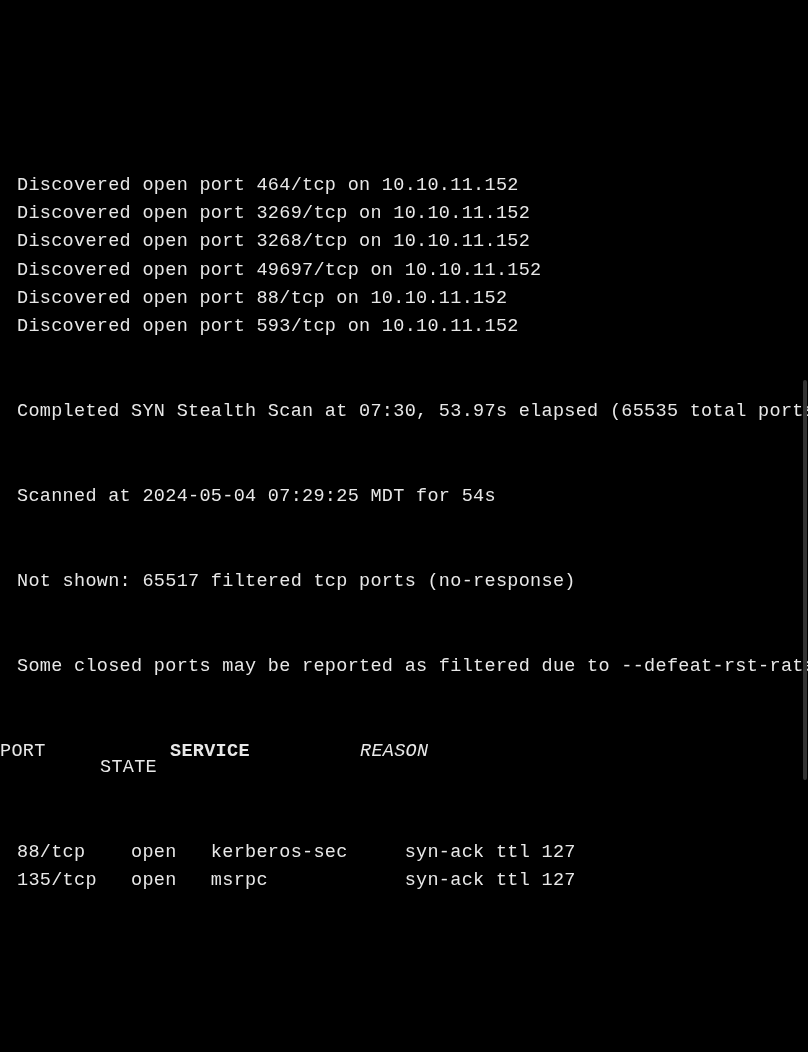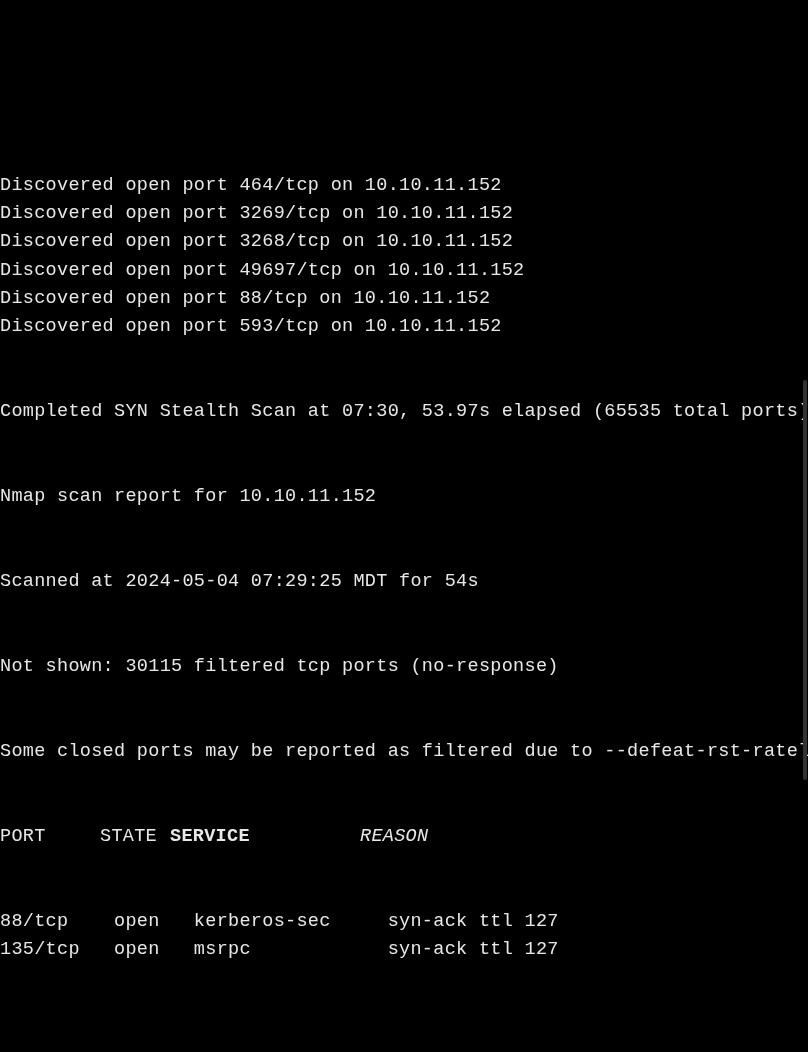--- a/index.html
+++ b/index.html
@@ -18,20 +18,21 @@
       height: 1052px;
       overflow: hidden;
       white-space: pre;
       letter-spacing: 0.3px;
     }
     .terminal {
       padding: 2px 0 0 0;
     }
     .line {
       display: block;
+      margin-left: 17px;
     }
     .port-row {
       display: flex;
     }
     .col-port {
       width: 100px;
       display: inline-block;
     }
     .col-state {
       width: 70px;
@@ -43,20 +44,21 @@
     }
     .col-reason {
       display: inline-block;
       font-style: italic;
     }
     .header-row .col-port {
       width: 100px;
     }
     .header-row .col-state {
       width: 70px;
+      margin-top: 16px;
     }
     .header-row .col-service {
       width: 190px;
       font-weight: bold;
     }
     .scrollbar {
       position: absolute;
       right: 0;
       top: 0;
       width: 6px;
@@ -74,23 +76,22 @@
     }
   </style>
 </head>
 <body>
 
 
 
 <div class="terminal">
   <div id="discovered-container"><span class="line">Discovered open port 464/tcp on 10.10.11.152</span><span class="line">Discovered open port 3269/tcp on 10.10.11.152</span><span class="line">Discovered open port 3268/tcp on 10.10.11.152</span><span class="line">Discovered open port 49697/tcp on 10.10.11.152</span><span class="line">Discovered open port 88/tcp on 10.10.11.152</span><span class="line">Discovered open port 593/tcp on 10.10.11.152</span></div>
   <span class="line">Completed SYN Stealth Scan at 07:30, 53.97s elapsed (65535 total ports)</span>
-  <span class="line">Nmap scan report for 10.10.11.152</span>
   <span class="line">Scanned at 2024-05-04 07:29:25 MDT for 54s</span>
-  <span class="line">Not shown: 30115 filtered tcp ports (no-response)</span>
+  <span class="line">Not shown: 65517 filtered tcp ports (no-response)</span>
   <span class="line">Some closed ports may be reported as filtered due to --defeat-rst-ratelimit</span>
   <div class="port-row header-row">
     <span class="col-port">PORT</span><span class="col-state">STATE</span><span class="col-service">SERVICE</span><span class="col-reason">REASON</span>
   </div>
   <div id="ports-container"><div class="line">88/tcp    open   kerberos-sec     syn-ack ttl 127</div><div class="line">135/tcp   open   msrpc            syn-ack ttl 127</div></div>
   
   
   
   
 </div>

